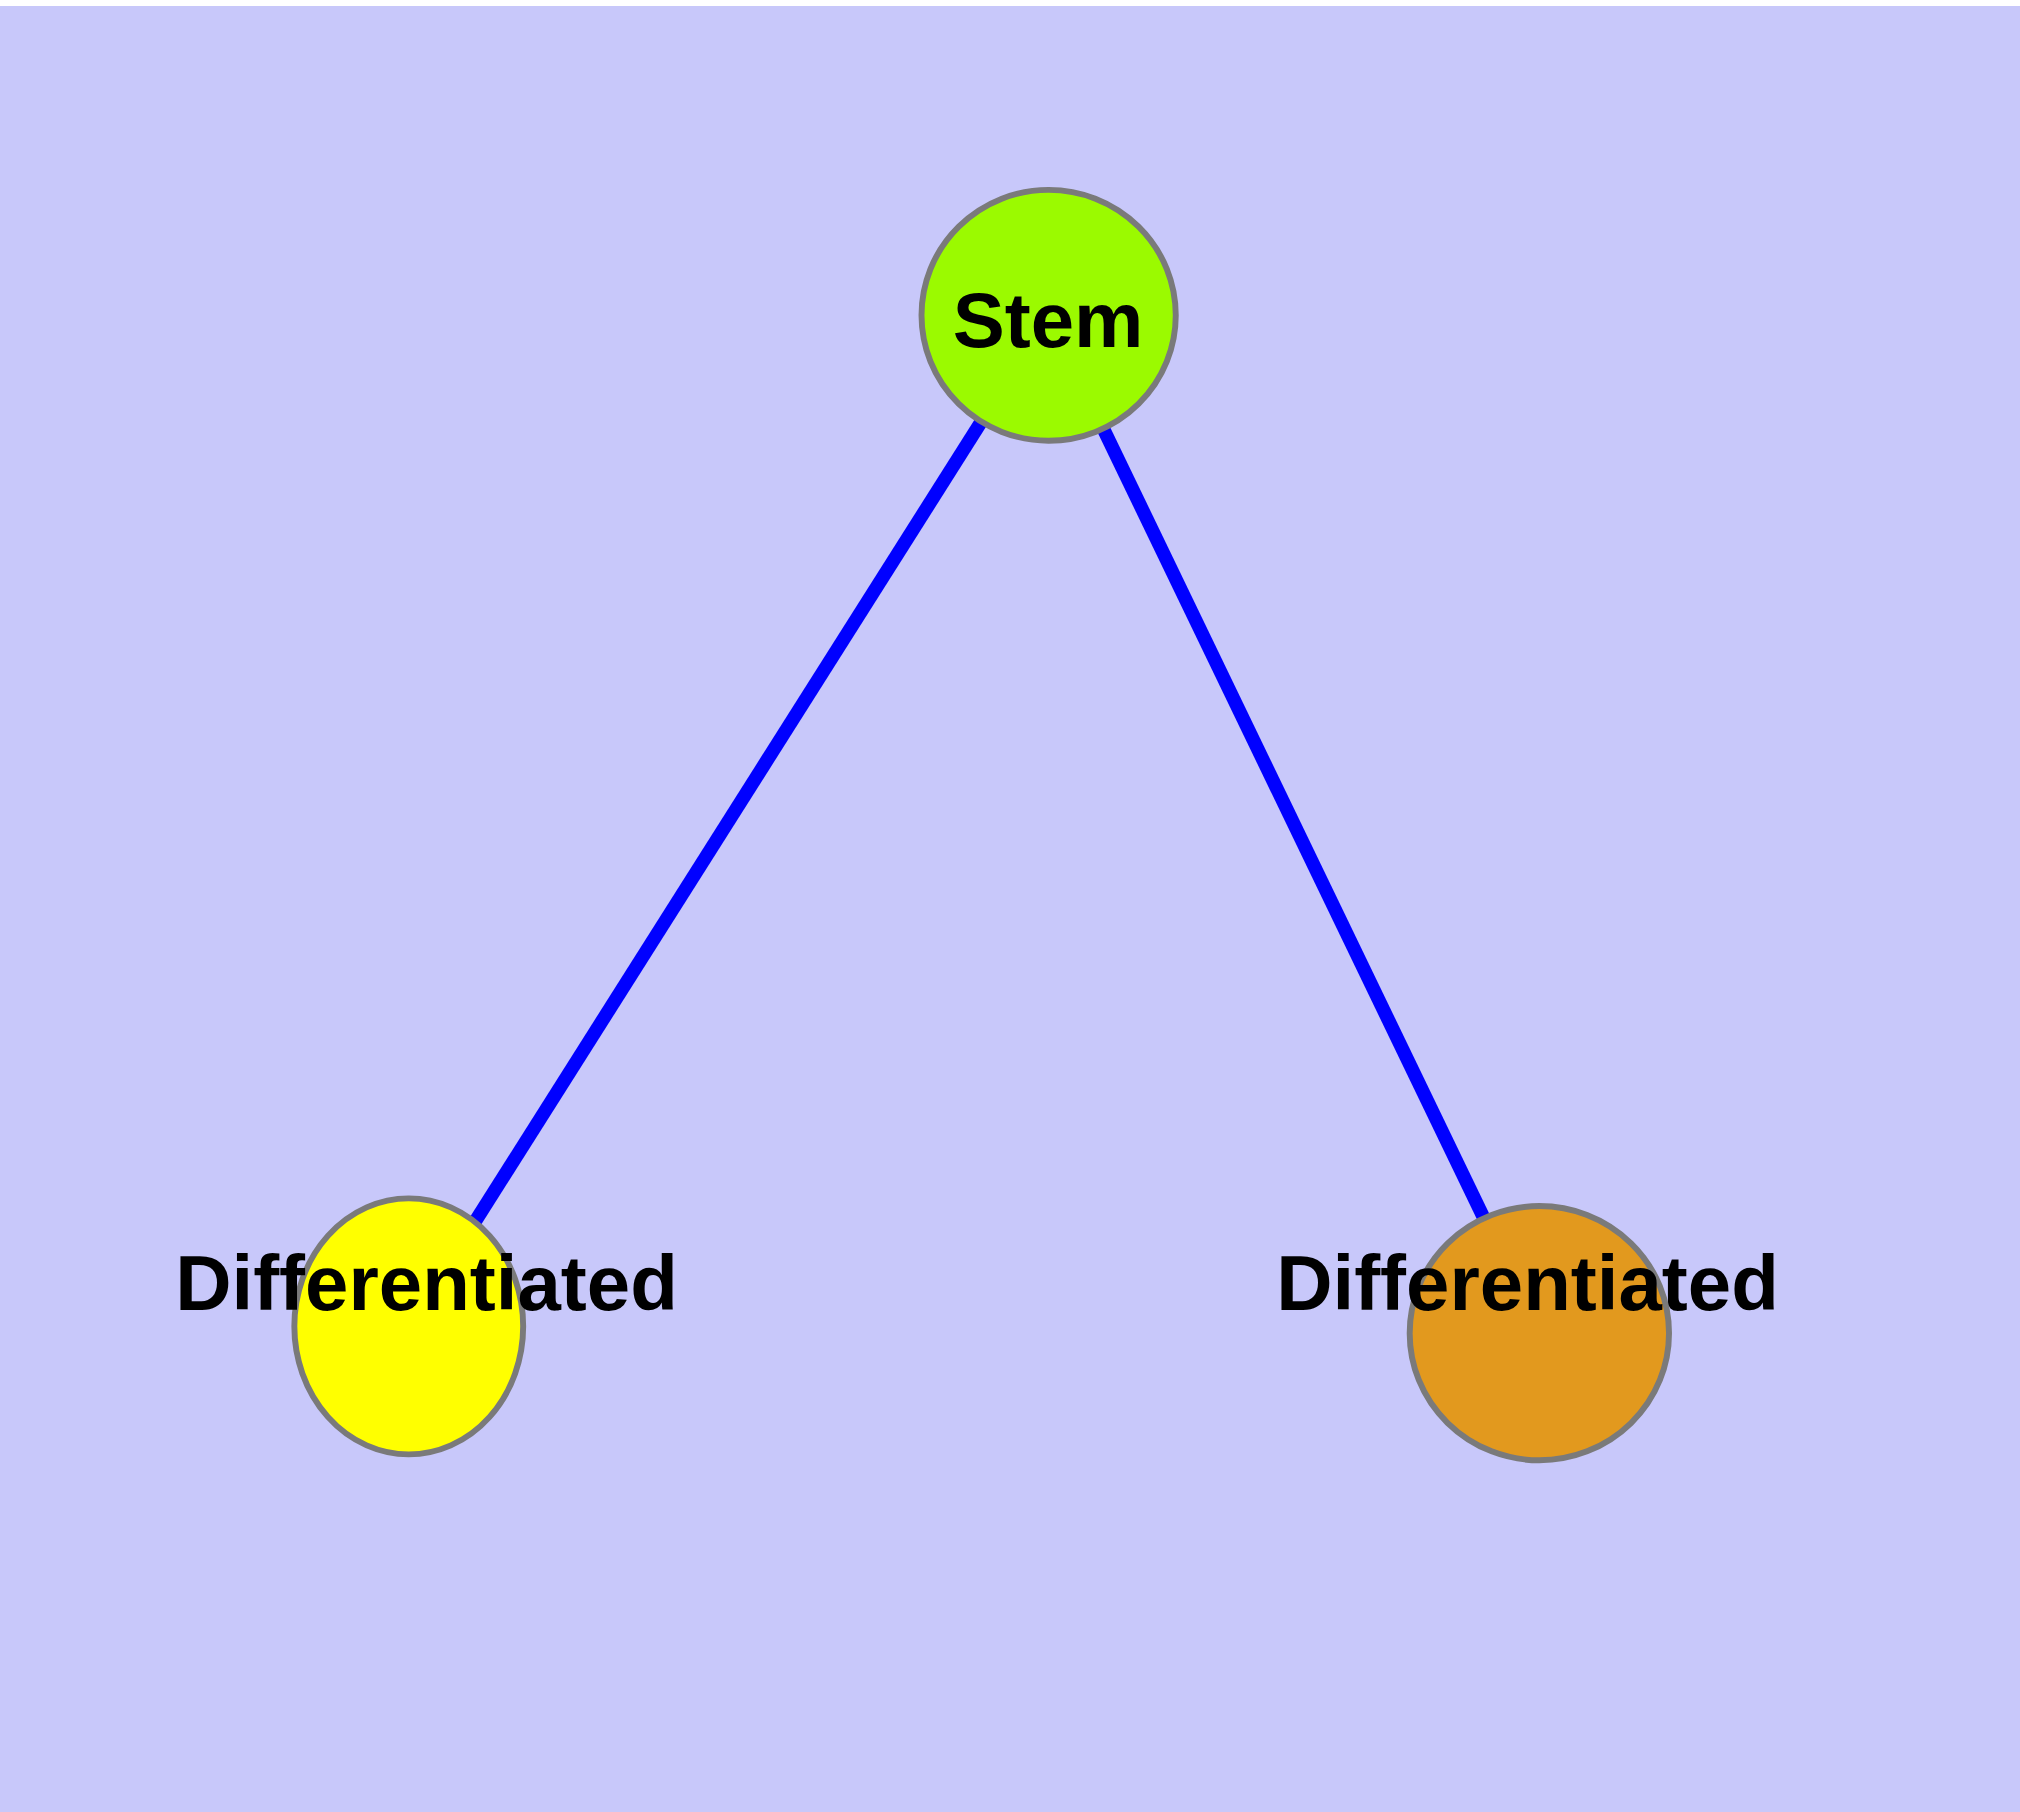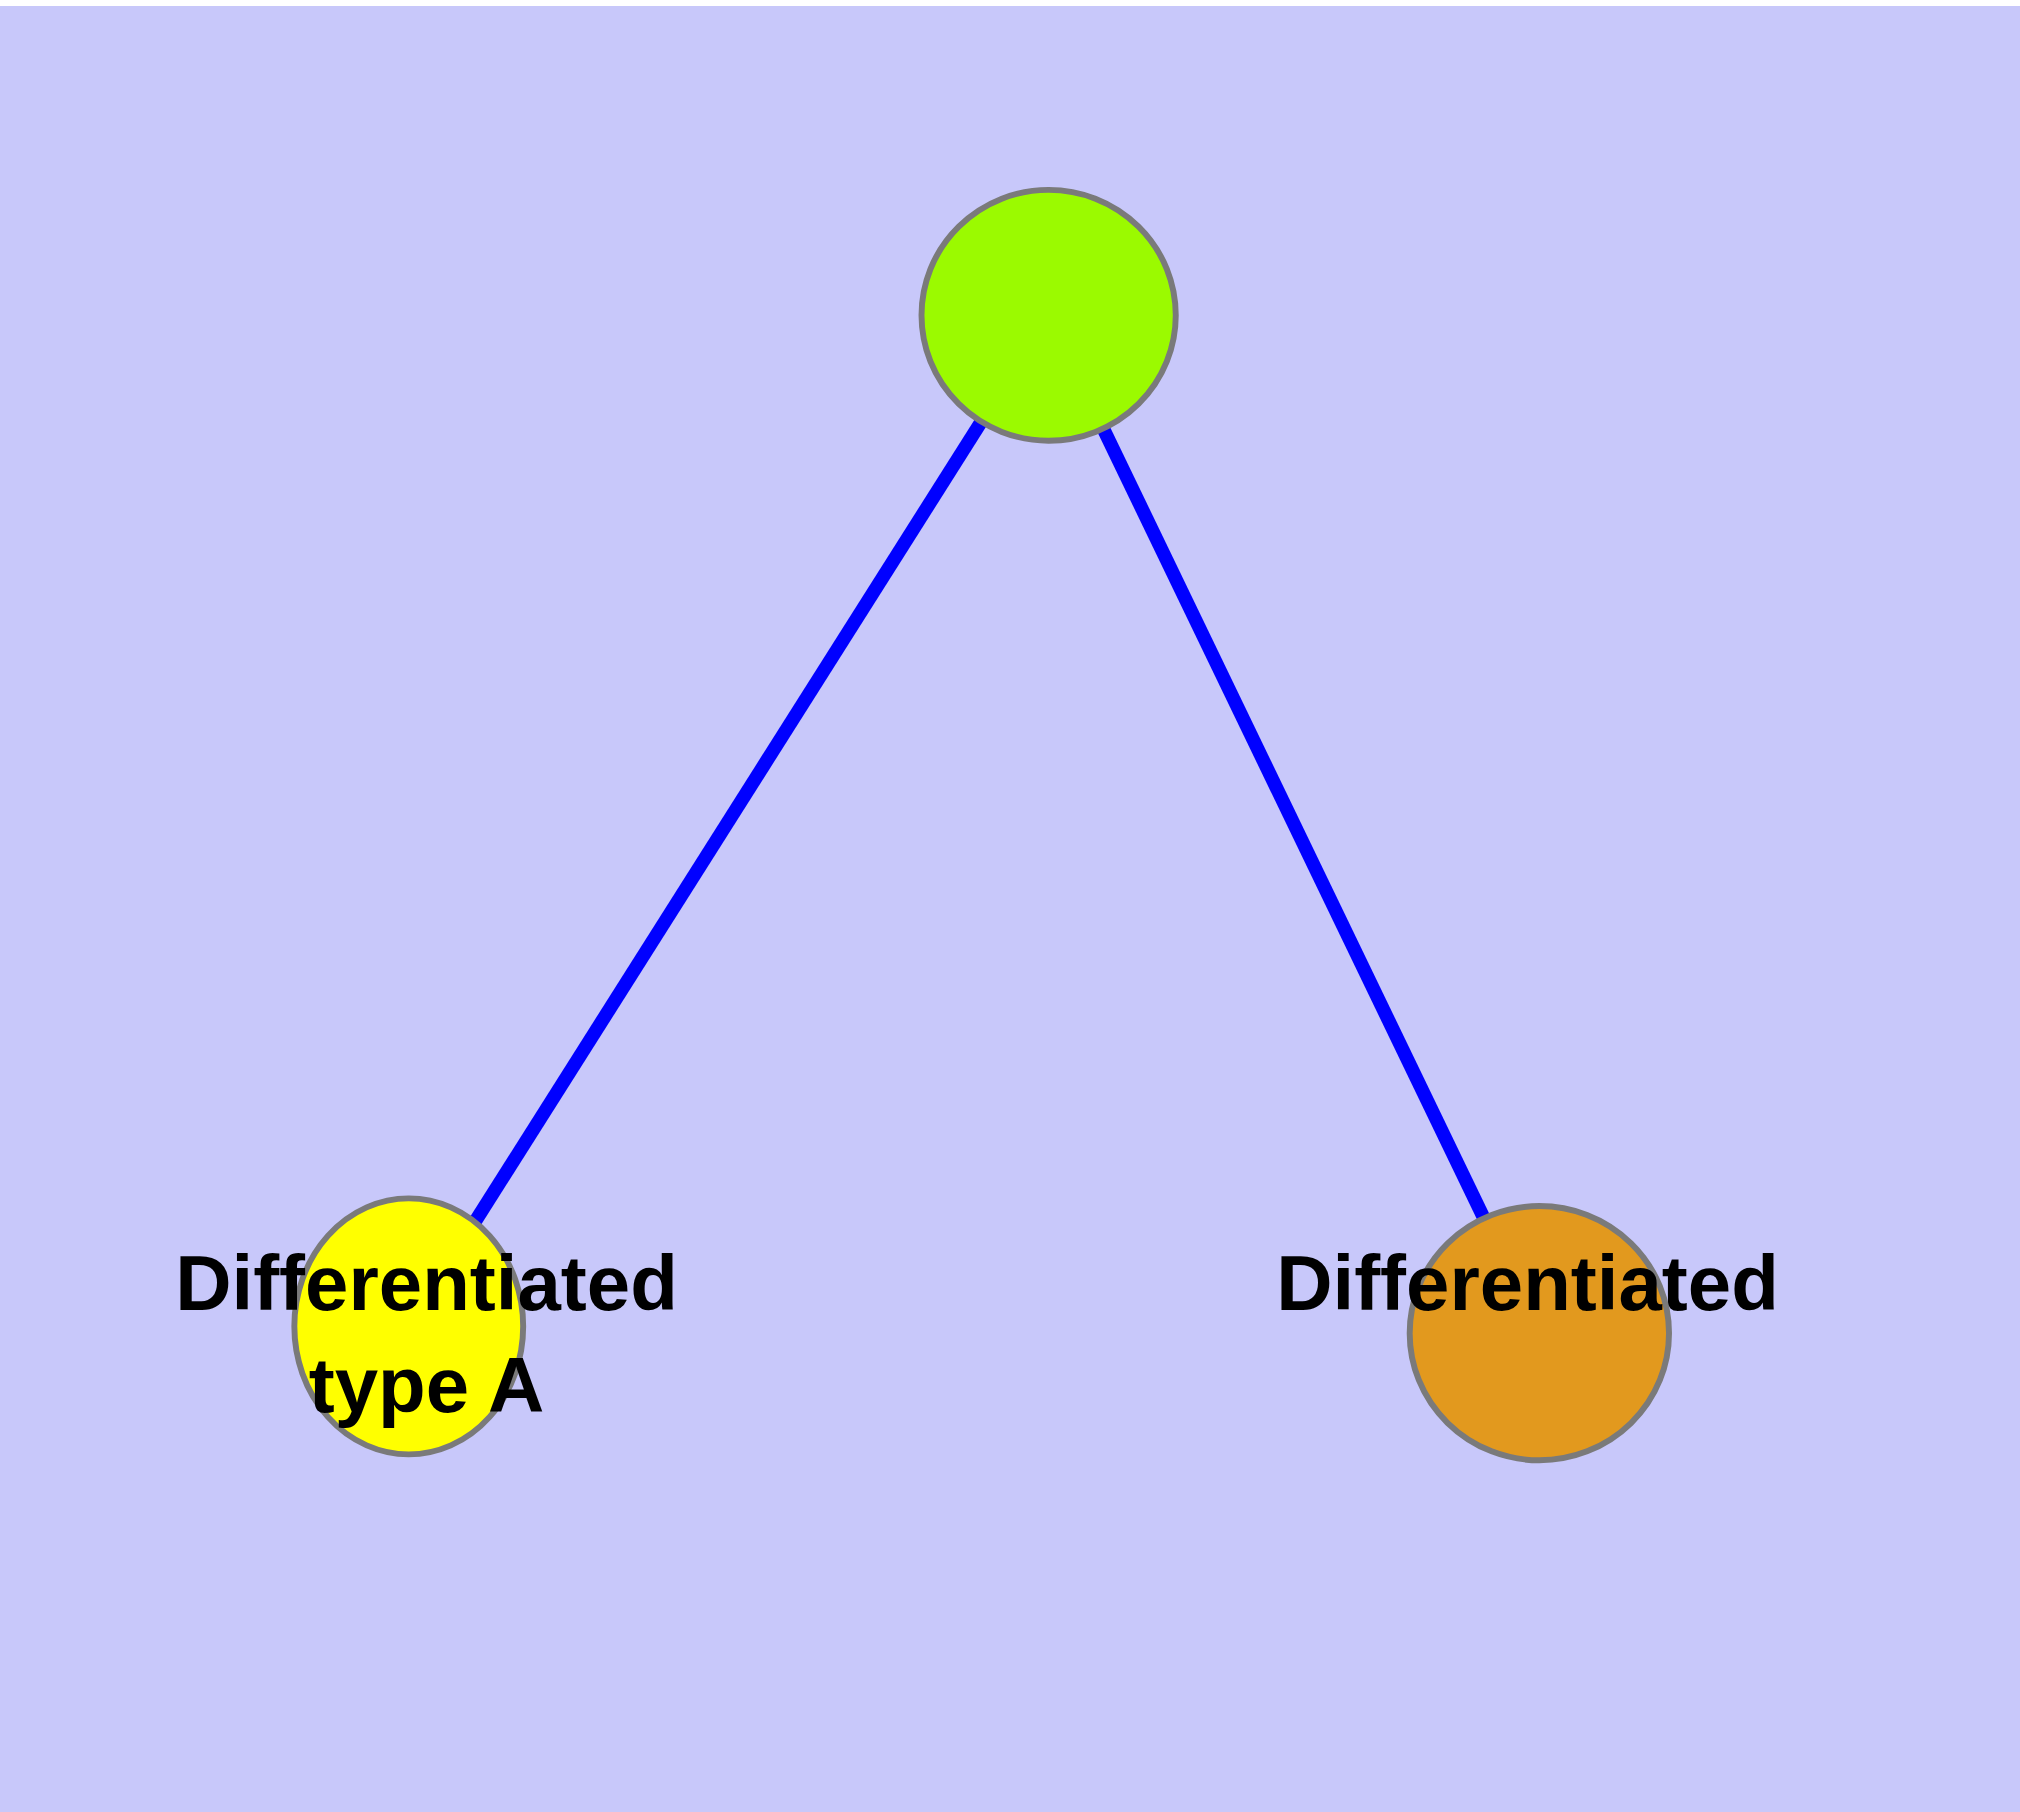--- a/index.html
+++ b/index.html
@@ -66,24 +66,24 @@
     <svg viewBox="0 0 2384 2138">
 
       <line x1="1237" y1="372" x2="482" y2="1565" stroke-width="16" stroke="#0000FF"></line>
       <line x1="1237" y1="372" x2="1816" y2="1573" stroke-width="16" stroke="#0000FF"></line>
 
       <ellipse cx="1237" cy="372" rx="150" ry="148" stroke-width="7" fill="#9BFA00" stroke="#7A7A7A"></ellipse>
       <ellipse cx="482" cy="1565" rx="135" ry="151" stroke-width="7" fill="#FFFF00" stroke="#7A7A7A"></ellipse>
       <ellipse cx="1816" cy="1573" rx="153" ry="150" stroke-width="7" fill="#E2991E" stroke="#7A7A7A"></ellipse>
     </svg>
 
+    <div class="node-label label-stem" style="color: rgb(0, 0, 0);">Stem</div>
 
     <div class="node-label label-a" style="color: rgb(0, 0, 0);">
       <div>Differentiated</div>
-      <div>type A</div>
     </div>
 
     <div class="node-label label-b" style="color: rgb(0, 0, 0);">
       <div>Differentiated</div>
     </div>
 
   </div>
 </div>
 
 

